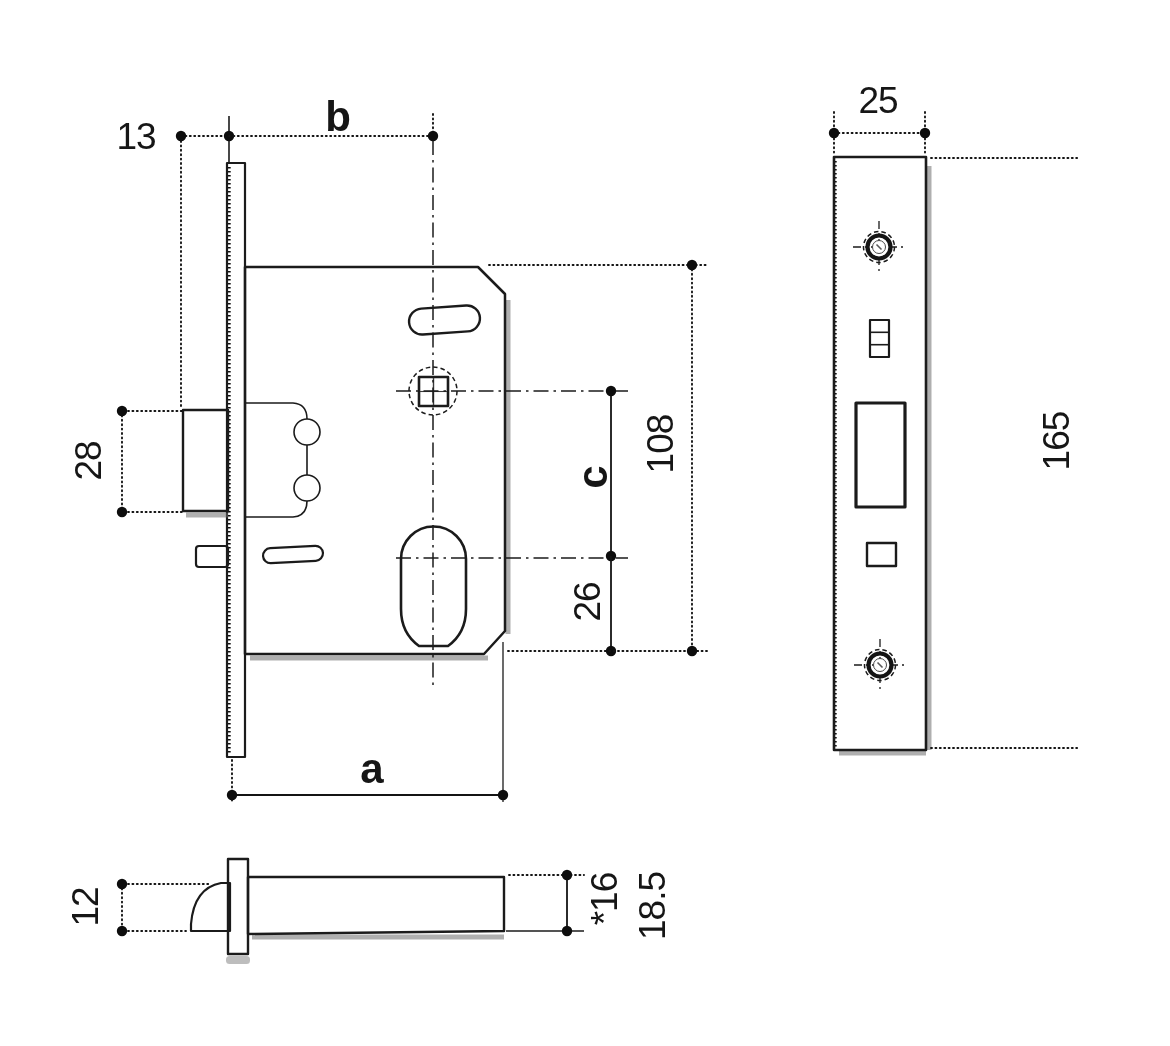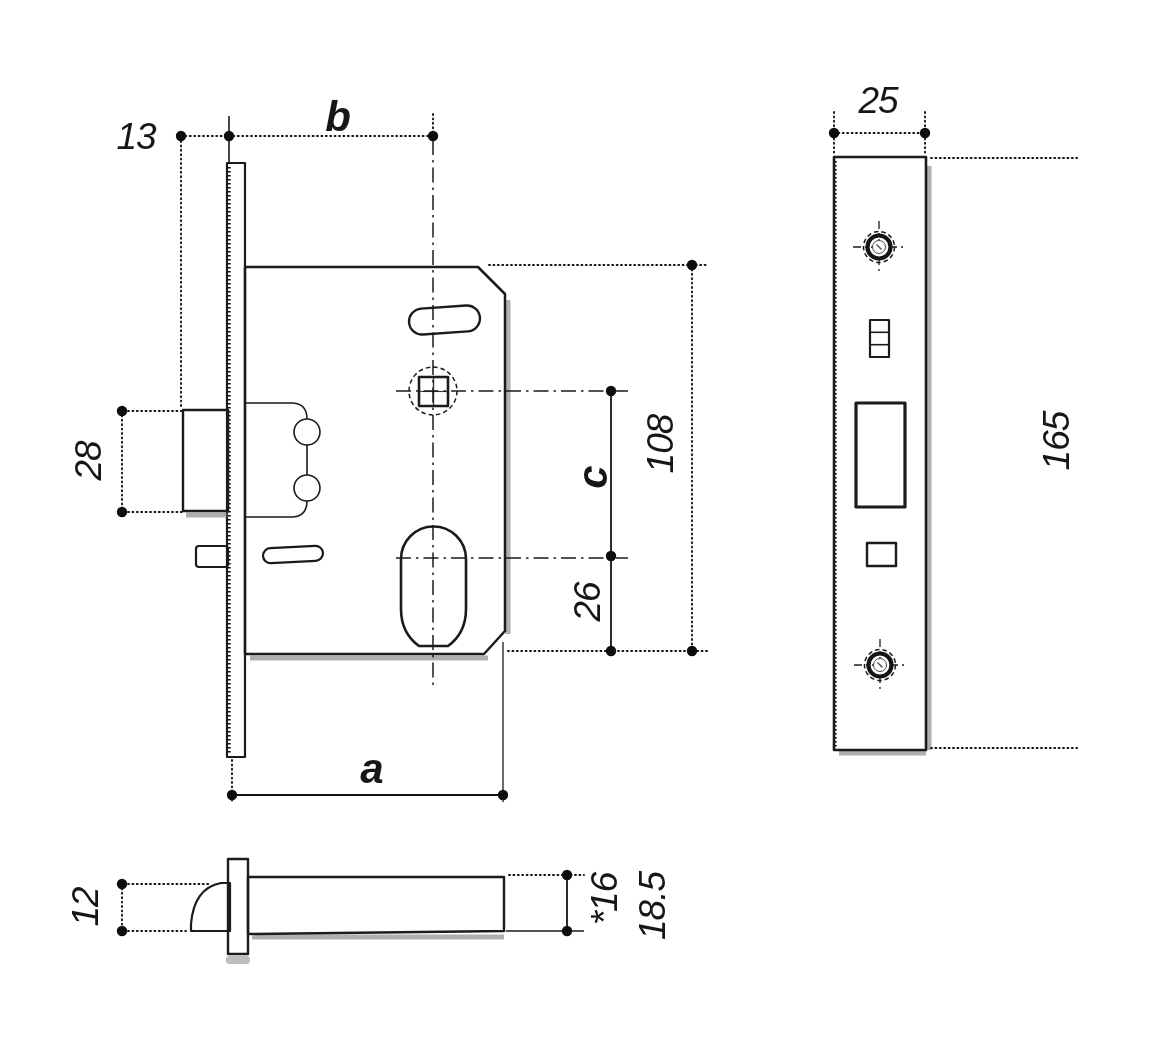--- a/index.html
+++ b/index.html
@@ -1,16 +1,16 @@
 <!DOCTYPE html>
 <html><head>
 <meta charset="utf-8">
 <style>
   html,body{margin:0;padding:0;background:#ffffff;}
-  .stage{position:relative;width:1078px;height:1046px;background:#ffffff;overflow:hidden;font-style:italic;}
+  .stage{position:relative;width:1078px;height:1046px;background:#ffffff;overflow:hidden;}
   svg{display:block;}
   text{font-family:"Liberation Sans", sans-serif;fill:#161616;}
   .num{font-size:37px;font-weight:400;letter-spacing:-1px;}
   .abc{font-size:42px;font-weight:700;}
   .ln{stroke:#1b1b1b;fill:none;stroke-width:2.5;stroke-linejoin:round;}
   .ln-thin{stroke:#1b1b1b;fill:none;stroke-width:1.6;}
   .dim{stroke:#141414;fill:none;stroke-width:1.9;stroke-dasharray:1 3.4;stroke-linecap:round;}
   .dimsolid{stroke:#141414;fill:none;stroke-width:1.8;}
   .cl{stroke:#1b1b1b;fill:none;stroke-width:1.5;stroke-dasharray:15 5 2.5 5;}
   .clthin{stroke:#1b1b1b;fill:none;stroke-width:1.3;stroke-dasharray:8 4 2 4;}

